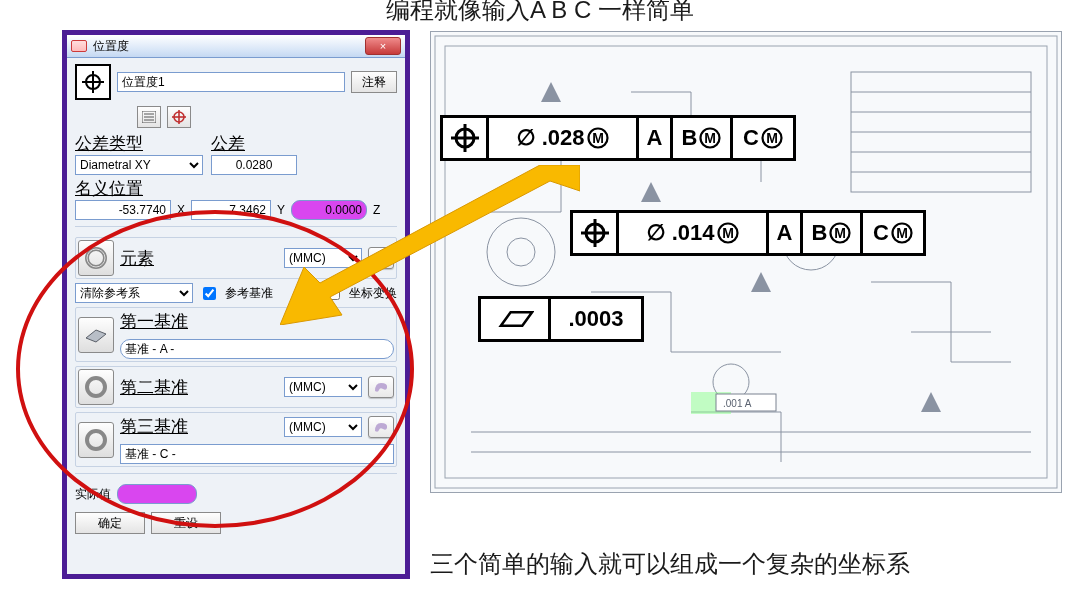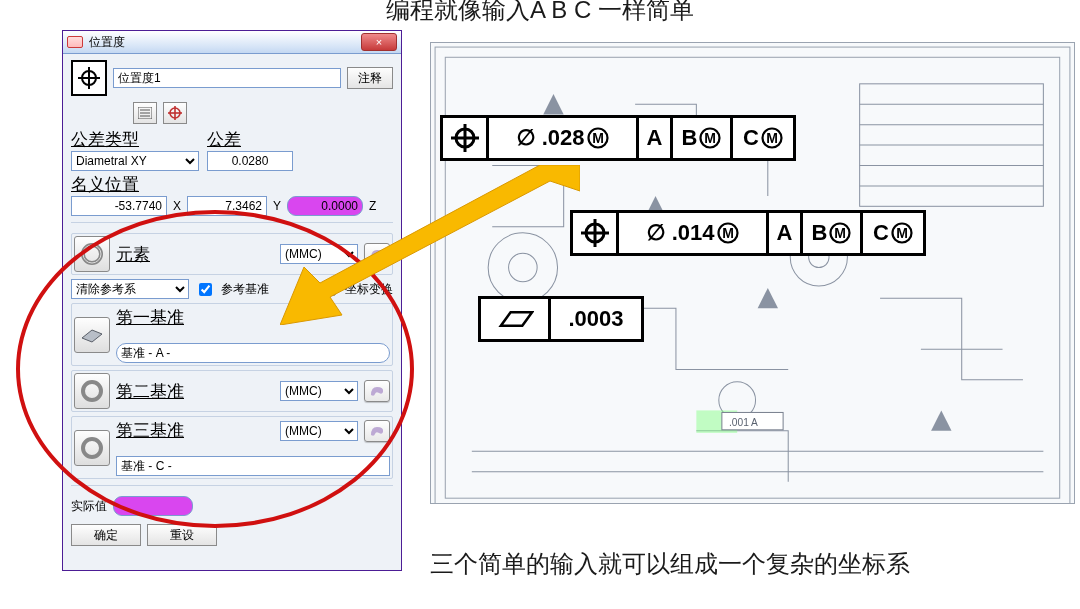--- a/index.html
+++ b/index.html
@@ -1,20 +1,20 @@
 <!DOCTYPE html>
 <html><head>
 <meta charset="utf-8">
 <style>
   html,body{margin:0;padding:0;width:1080px;height:609px;background:#fff;
             font-family:"Microsoft YaHei","Segoe UI",Arial,sans-serif;
             font-size:13px;color:#000;overflow:hidden;}
   
   .dlg{position:absolute;left:62px;top:30px;width:338px;height:539px;
-       border:1px solid #4c1d95;background:#eef2f7;}
+       border:5px solid #4c1d95;background:#eef2f7;}
   .dlg-titlebar{height:22px;background:linear-gradient(#fff,#d7e5f7 70%,#c4d8f2);
        border-bottom:1px solid #7a9ccf;display:flex;align-items:center;
        font-size:12px;padding:0 4px;}
   .dlg-titleicon{width:14px;height:10px;border:1px solid #cc3a3a;
        border-radius:2px;margin-right:6px;display:inline-block;
        background:linear-gradient(#fdd,#fbb);} 
   .dlg-title{flex:1;}
   .dlg-close{width:34px;height:16px;border:1px solid #a03030;border-radius:3px;
        background:linear-gradient(#f08b8b,#c63a3a);color:#fff;font-size:11px;
        display:flex;align-items:center;justify-content:center;cursor:pointer;}
@@ -42,33 +42,33 @@
           box-sizing:border-box;}
 
   .frame-sep{height:4px;border-top:1px solid #c6d2e3;margin:6px 0;}
 
   .panel-row{border:1px solid #c6d2e3;background:#eef2f7;border-radius:2px;
        padding:2px;margin-bottom:4px;}
   .circ-btn{width:34px;height:34px;border:1px solid #8a8a8a;
        background:linear-gradient(#fefefe,#dedede);border-radius:3px;
        display:flex;align-items:center;justify-content:center;cursor:pointer;}
   .circ-btn svg{display:block;}
-  .panel-content{flex:1;display:flex;flex-direction:column;gap:14px;}
+  .panel-content{flex:1;display:flex;flex-direction:column;gap:6px;}
 
   .palette-btn{width:24px;height:20px;border:1px solid #8a8a8a;border-radius:3px;
        background:linear-gradient(#fff,#e8e8e8);display:flex;align-items:center;
        justify-content:center;box-shadow:0 1px 1px rgba(0,0,0,.2);cursor:pointer;}
 
   
   .red-oval{position:absolute;left:16px;top:210px;width:390px;height:310px;
        border:4px solid #d01010;border-radius:50%;pointer-events:none;}
 
   
-  .bp-wrap{position:absolute;left:430px;top:42px;width:630px;height:460px;
-       border:1px solid #9aa3b0;background:#f7f9fb;overflow:hidden;padding-left:13px;}
+  .bp-wrap{position:absolute;left:430px;top:31px;width:630px;height:460px;
+       border:1px solid #9aa3b0;background:#f7f9fb;overflow:hidden;}
   .bp-wrap svg{position:absolute;inset:0;}
 
   
   .fcf{position:absolute;display:flex;border:3px solid #000;background:#fff;
        font-family:Arial,sans-serif;font-weight:600;font-size:22px;}
   .fcf .cell{border-right:3px solid #000;display:flex;align-items:center;
        justify-content:center;padding:0 8px;height:40px;box-sizing:border-box;}
   .fcf .cell:last-child{border-right:none;}
   .fcf .icon-cell{width:46px;padding:0;}
   .m-icon{display:inline-flex;align-items:center;justify-content:center;

